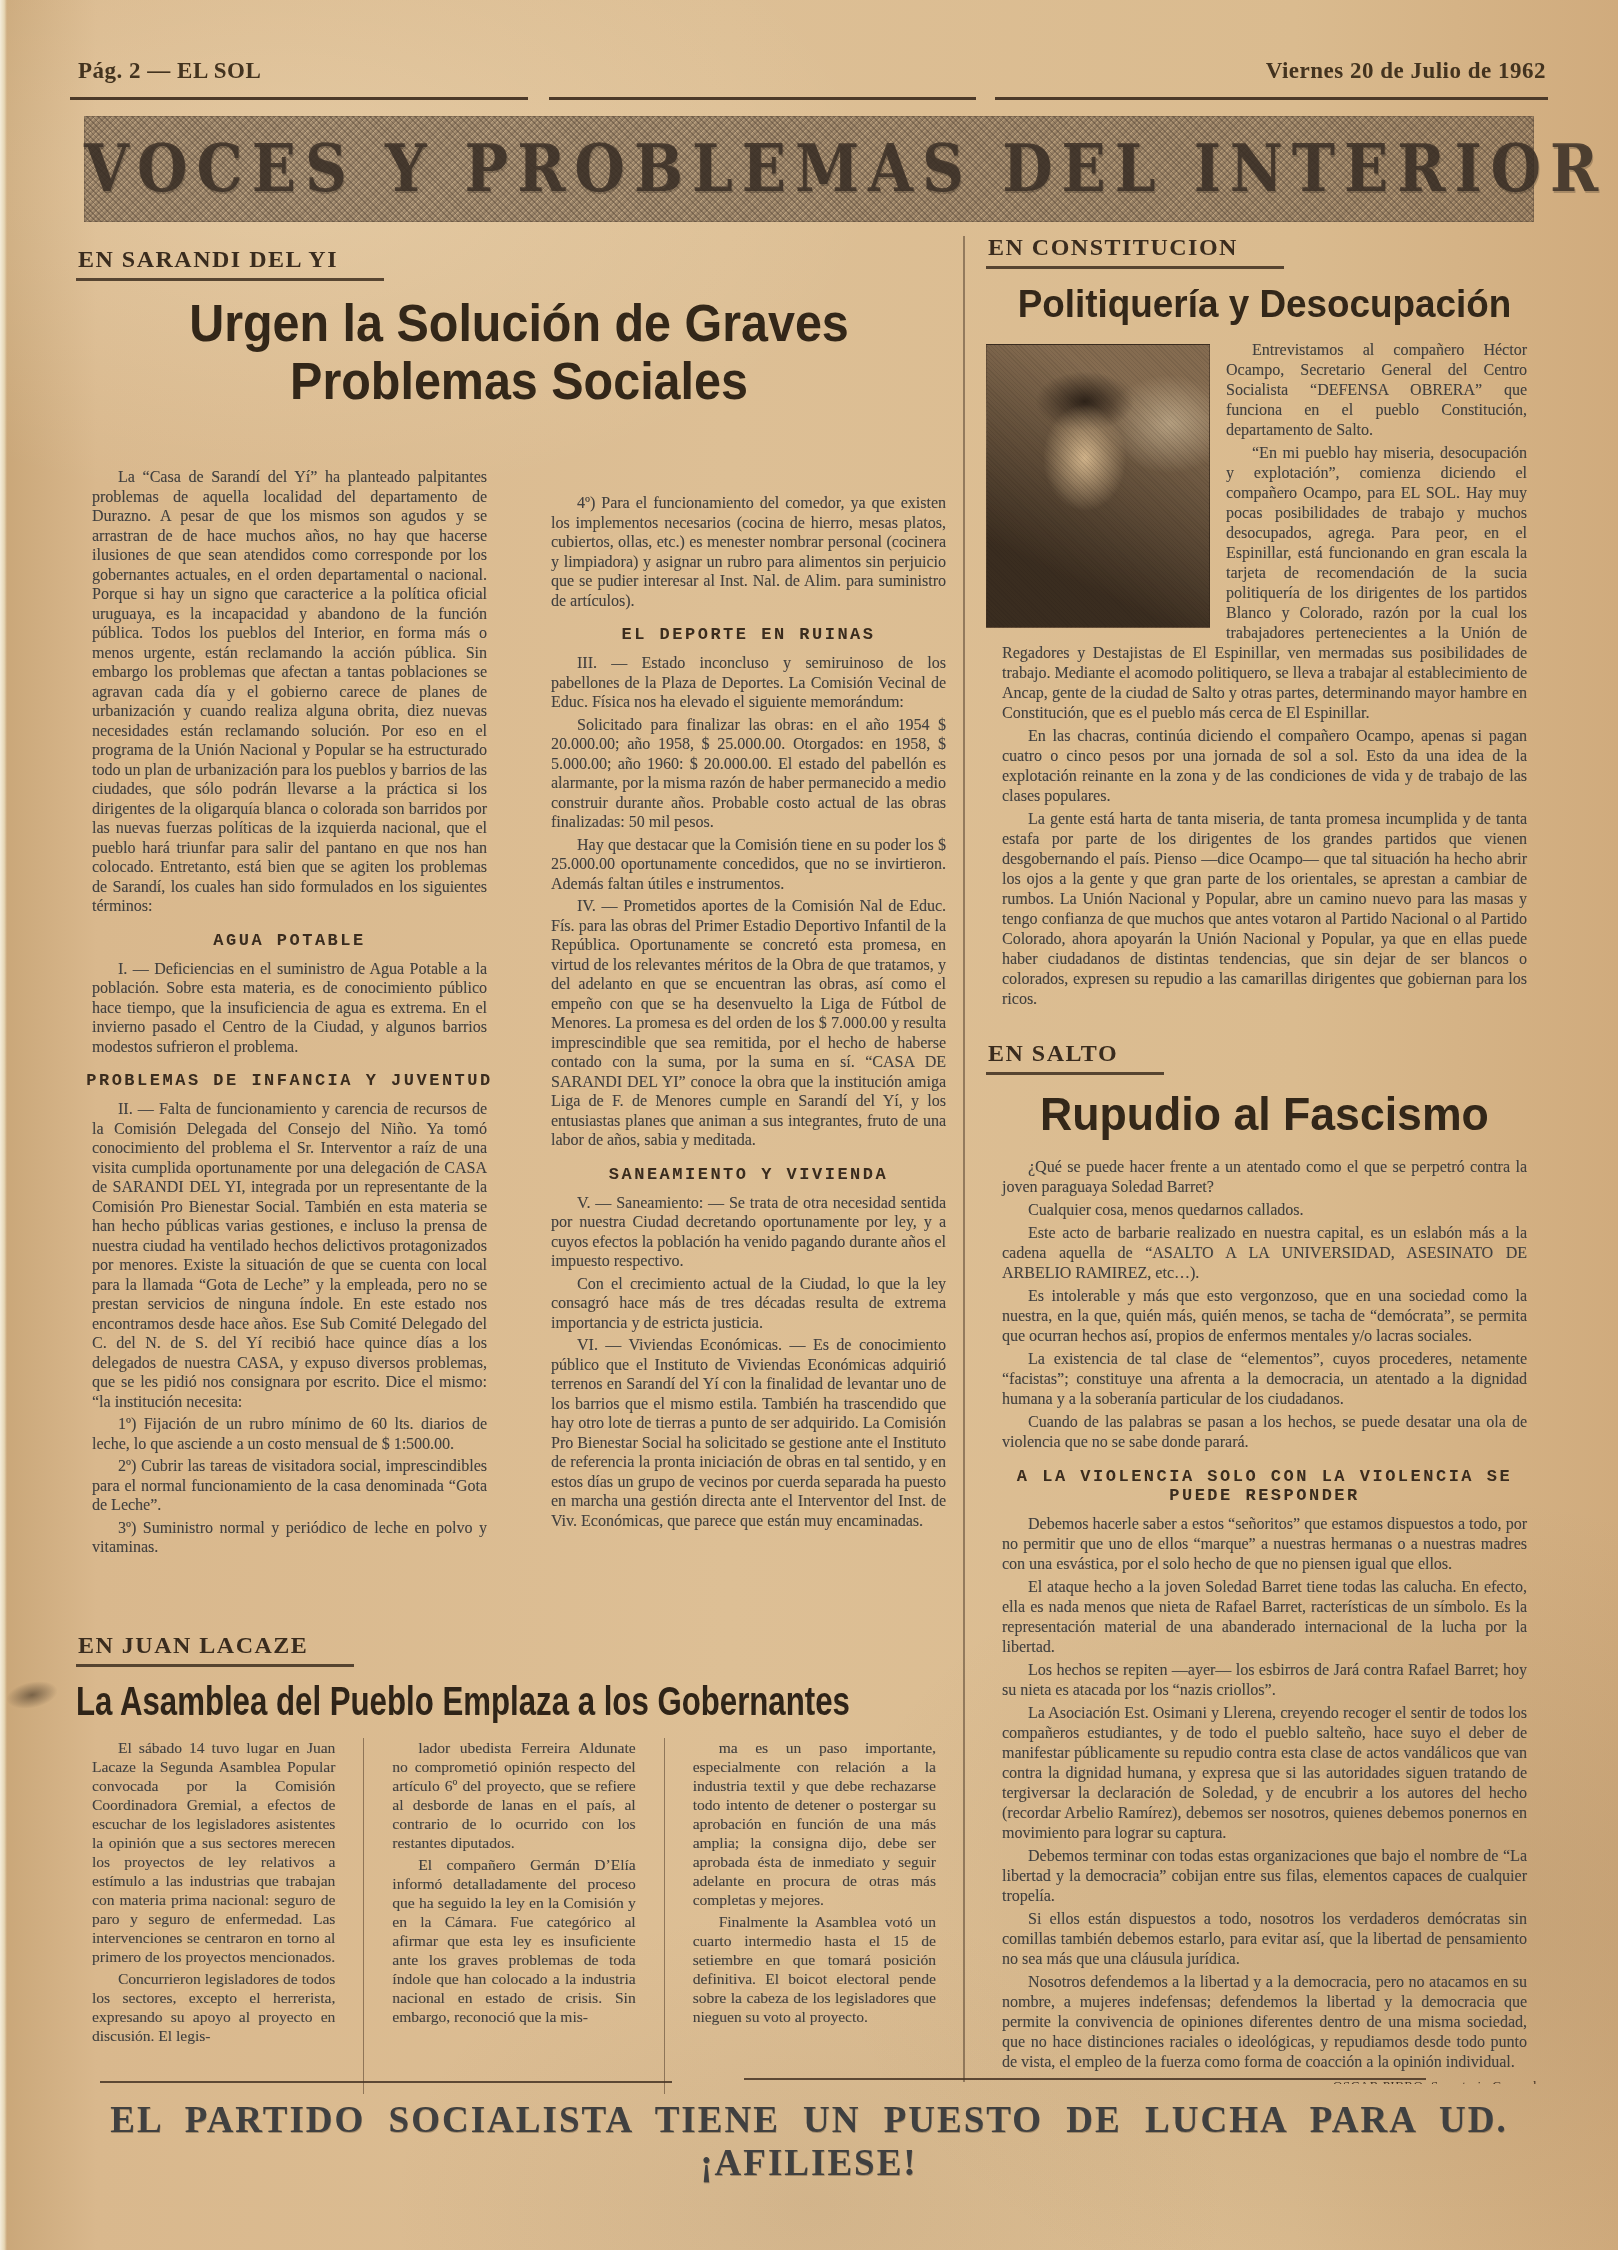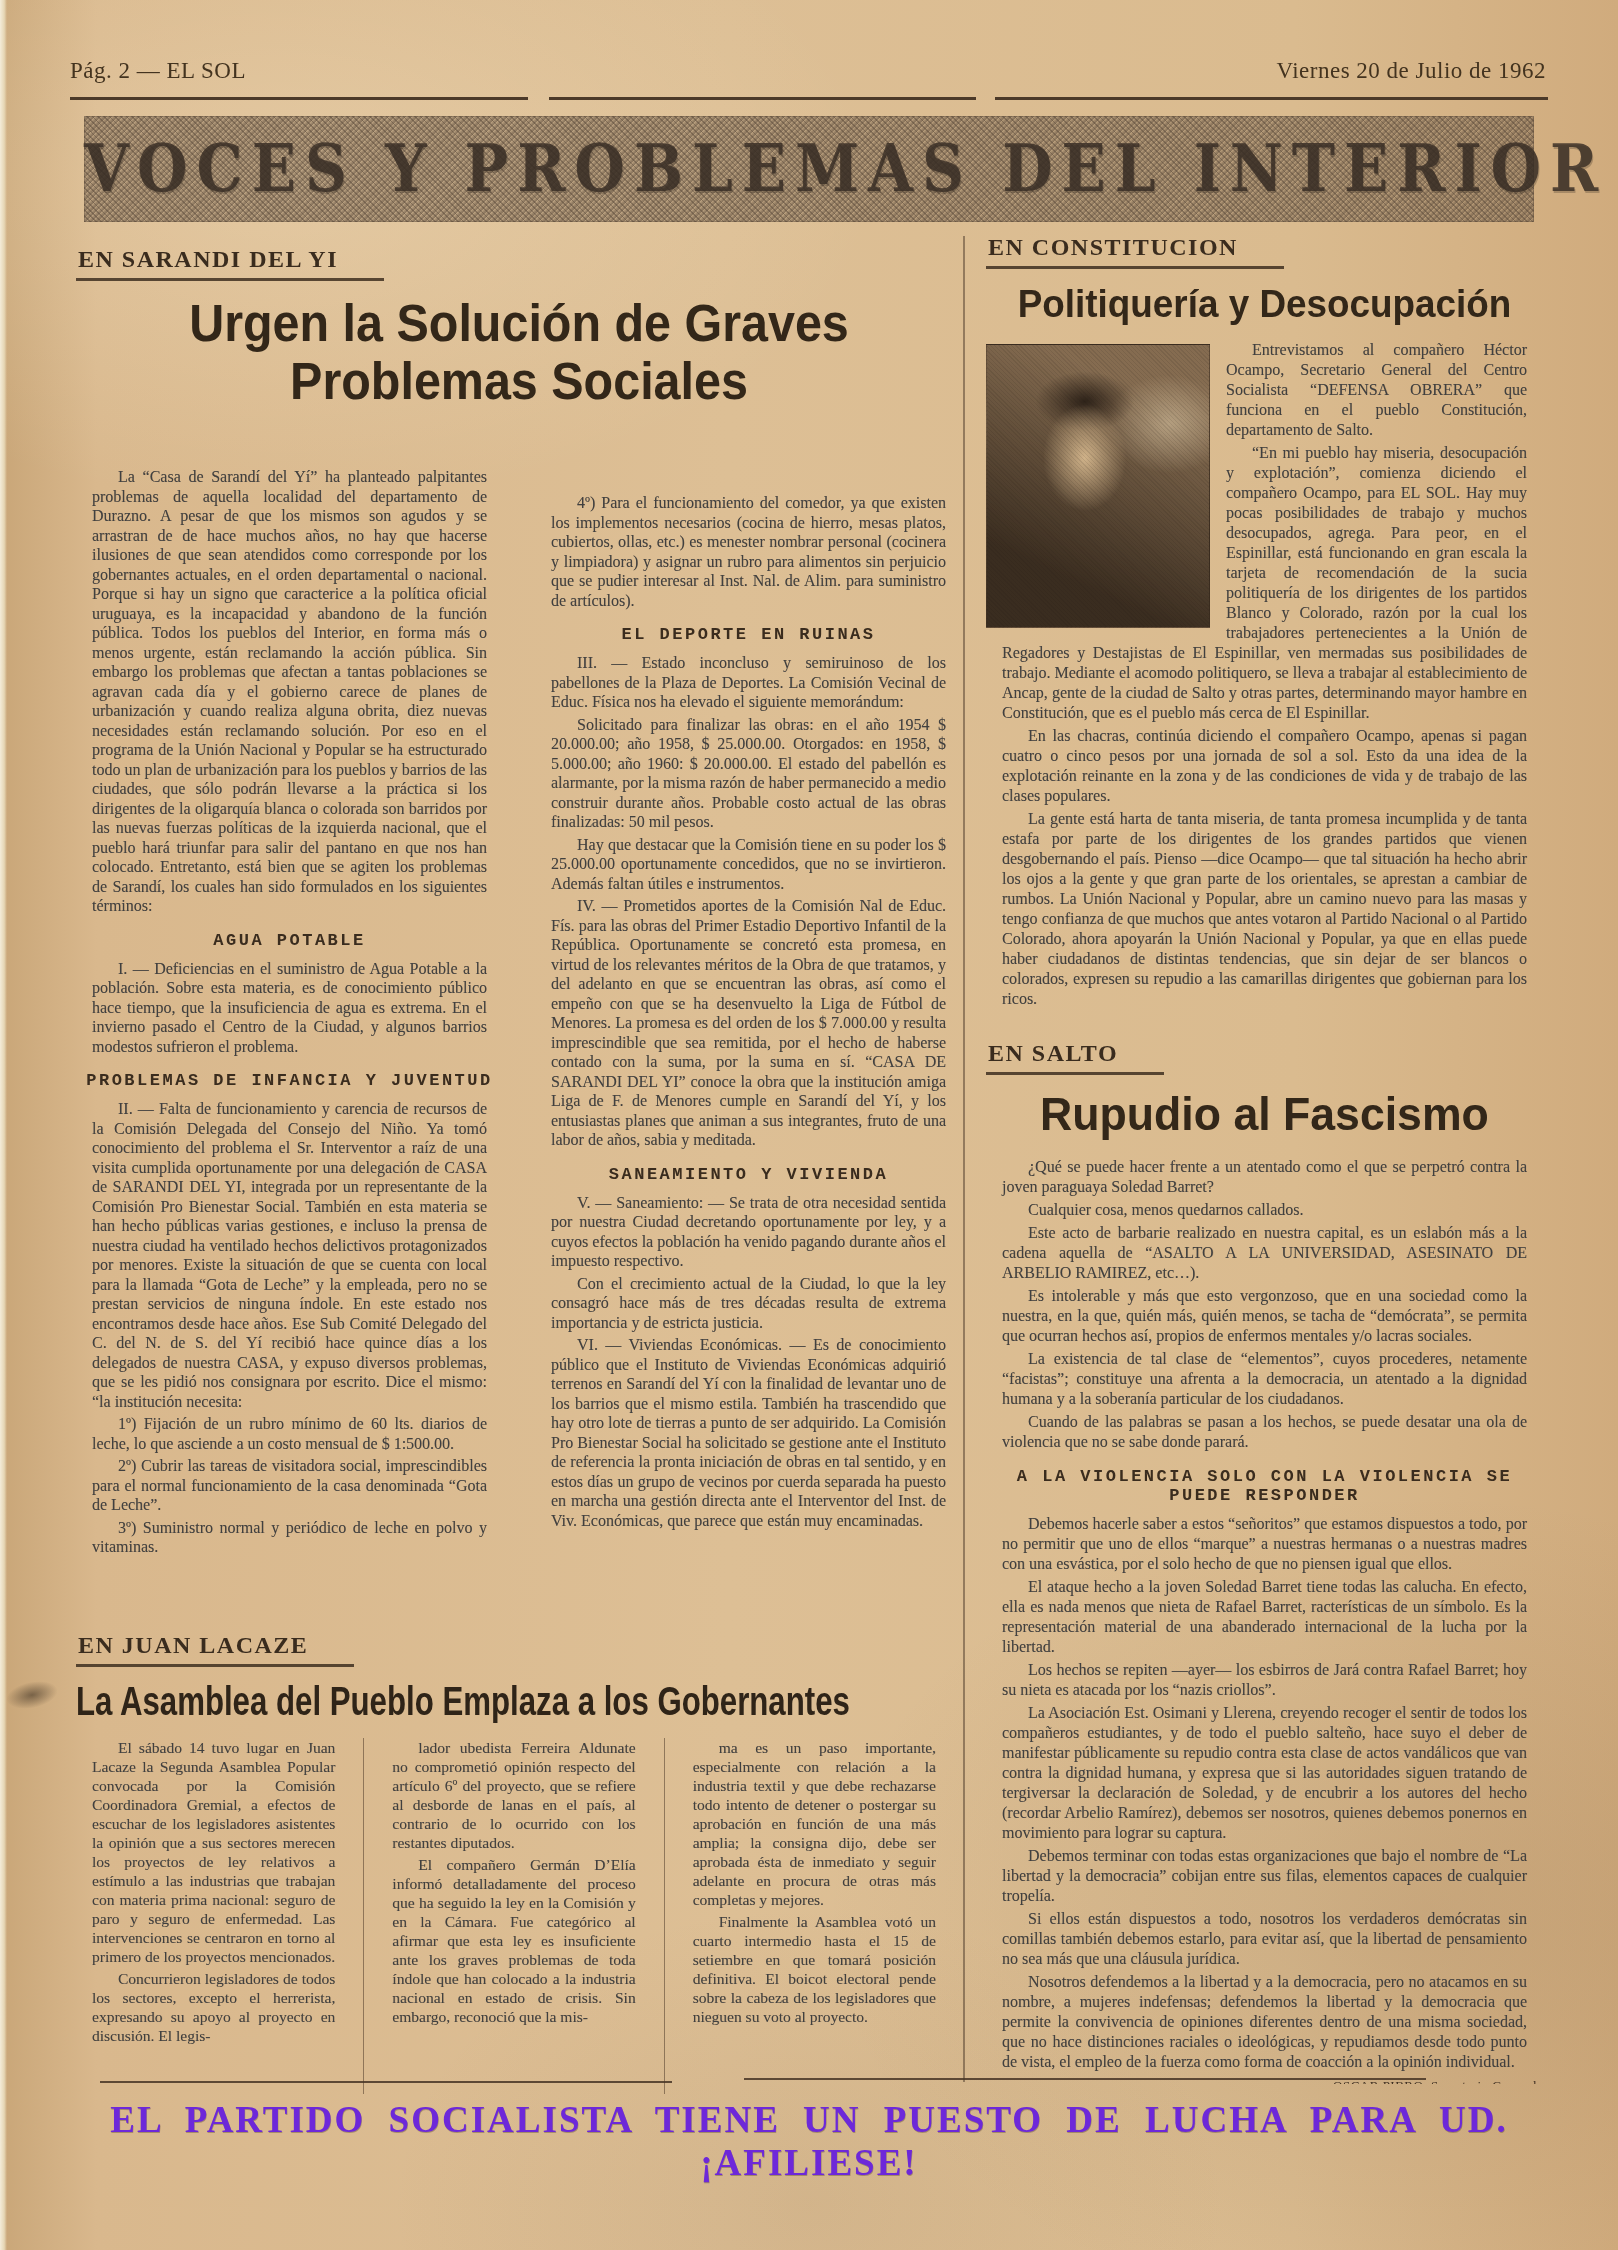--- a/index.html
+++ b/index.html
@@ -11,22 +11,22 @@
       radial-gradient(1000px 700px at 88% 85%, rgba(110,80,50,.14), transparent 60%),
       radial-gradient(700px 500px at 50% 98%, rgba(120,88,55,.10), transparent 60%),
       linear-gradient(90deg,#c9a678 0%,#d9b88d 6%,#ddbf95 45%,#dabb8f 80%,#d0ab7d 100%),
       #d7b68b;
   }
   .page-edge{position:absolute;left:0;top:0;width:7px;height:100%;
     background:linear-gradient(90deg,#f4ecd9,#e6d6b4 60%,rgba(230,214,180,0));}
   .smudge{position:absolute;left:6px;top:1682px;width:52px;height:26px;border-radius:50%;
     background:radial-gradient(closest-side,rgba(50,38,26,.55),rgba(50,38,26,0));transform:rotate(-12deg);}
   
-  .masthead{position:absolute;left:70px;right:72px;top:58px;display:flex;justify-content:space-between;
-    font-weight:400;font-size:23px;color:#43331f;letter-spacing:.5px;}
+  .masthead{position:absolute;left:78px;right:72px;top:58px;display:flex;justify-content:space-between;
+    font-weight:700;font-size:23px;color:#43331f;letter-spacing:.5px;}
   .masthead-rule{position:absolute;left:70px;top:97px;width:1478px;height:3px;
     background:linear-gradient(90deg,#4c3a29 0 31%,rgba(0,0,0,0) 31% 32.4%,#4c3a29 32.4% 61.3%,rgba(0,0,0,0) 61.3% 62.6%,#4c3a29 62.6% 100%);}
   
   .banner{position:absolute;left:84px;top:116px;width:1450px;height:106px;
     display:flex;align-items:center;justify-content:flex-start;
     background:
       repeating-linear-gradient(45deg, rgba(82,66,52,.42) 0 1.2px, rgba(0,0,0,0) 1.2px 4px),
       repeating-linear-gradient(-45deg, rgba(82,66,52,.42) 0 1.2px, rgba(0,0,0,0) 4px),
       linear-gradient(rgba(150,128,102,.50), rgba(150,128,102,.50));
     box-shadow:inset 0 0 0 1px rgba(90,72,55,.35);}
@@ -74,21 +74,21 @@
   .cols3{display:flex;height:356px;overflow:hidden;}
   .cols3 .col{flex:1;min-width:0;padding:0 12px;}
   .cols3 .col:first-child{padding-left:0;}
   .cols3 .mid{border-left:1px solid rgba(80,60,42,.55);}
   .jl .para{font-size:15.5px;line-height:19px;}
   
   .foot-rule{position:absolute;height:2px;background:rgba(70,52,36,.85);}
   .foot-rule.a{left:100px;width:572px;top:2081px;}
   .foot-rule.b{left:744px;width:682px;top:2078px;}
   .footer-banner{position:absolute;left:58px;right:58px;top:2098px;text-align:center;
-    font-weight:700;font-size:37px;letter-spacing:2px;word-spacing:12px;color:#6d28d9;
+    font-weight:700;font-size:37px;letter-spacing:2px;word-spacing:12px;color:#404040;
     font-family:"Liberation Serif",serif;text-shadow:.5px .5px .4px rgba(50,35,20,.3);}
 </style>
 </head>
 <body>
 
 <div class="page-edge"></div>
 <div class="smudge"></div>
 
 <div class="masthead">
   <span>Pág. 2 — EL SOL</span>

